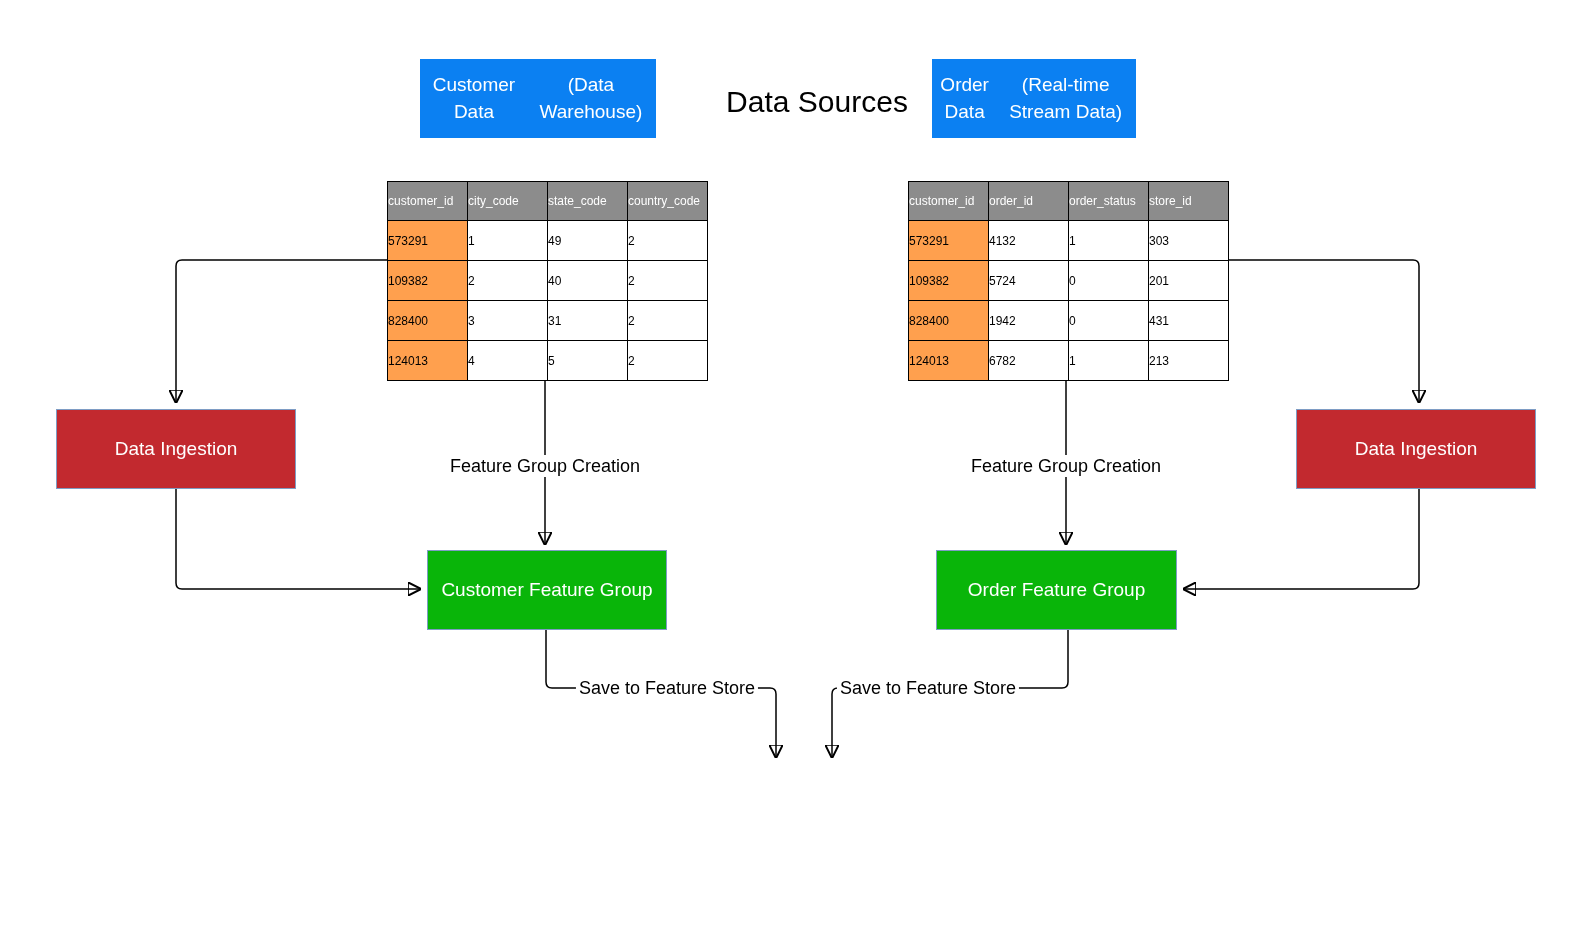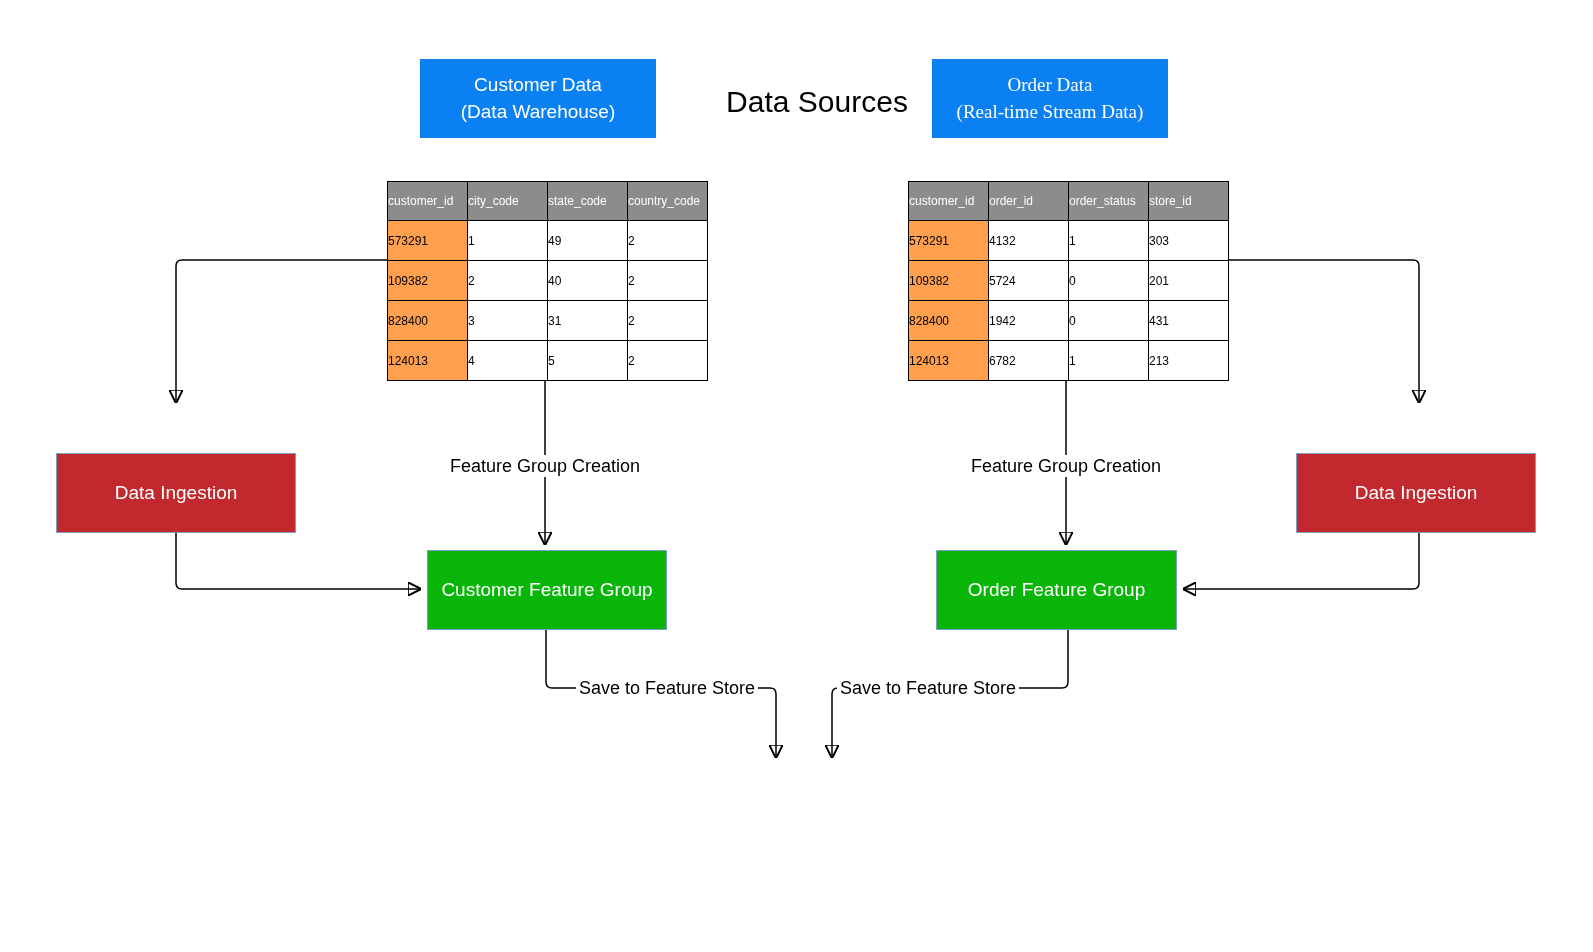--- a/index.html
+++ b/index.html
@@ -7,28 +7,28 @@
     position:relative;width:1593px;height:952px;background:#ffffff;overflow:hidden;
     font-family:"Liberation Sans", sans-serif;color:#000;
   }
   .connectors{position:absolute;left:0;top:0;z-index:1;pointer-events:none;}
   .connectors path{fill:none;stroke:var(--connector-black);stroke-width:1.5;}
   .title{
     position:absolute;left:817px;top:54px;transform:translateX(-50%);
     font-size:30px;white-space:nowrap;z-index:2;margin-top:31px;
   }
   .node{
-    position:absolute;display:flex;flex-direction:column;align-items:center;justify-content:center;
+    position:absolute;display:flex;flex-direction:row;align-items:center;justify-content:center;
     color:#fff;font-size:19px;text-align:center;line-height:1.4;z-index:2;box-sizing:border-box;
   }
   .blue{background:var(--source-blue);border:1px solid var(--source-blue);}
-  .red{background:var(--ingestion-red);border:1px solid var(--box-border-blue);margin-top:44px;}
+  .red{background:var(--ingestion-red);border:1px solid var(--box-border-blue);}
   .green{background:var(--feature-group-green);border:1px solid var(--box-border-blue);}
   #src-customer{left:420px;top:59px;width:236px;height:79px;}
-  #src-order{left:932px;top:59px;width:236px;height:79px;font-family:Liberation Serif, serif;}
+  #src-order{left:932px;top:59px;width:204px;height:79px;}
   #ingest-left{left:56px;top:409px;width:240px;height:80px;}
   #ingest-right{left:1296px;top:409px;width:240px;height:80px;}
   #fg-customer{left:427px;top:550px;width:240px;height:80px;}
   #fg-order{left:936px;top:550px;width:241px;height:80px;}
   .dtable{
     position:absolute;border-collapse:collapse;z-index:2;background:#fff;
   }
   .dtable th{
     background:var(--table-header-gray);color:#ffffff;font-weight:normal;
     width:79px;height:38px;border:1px solid #000;font-size:12px;padding:0;text-align:left;

